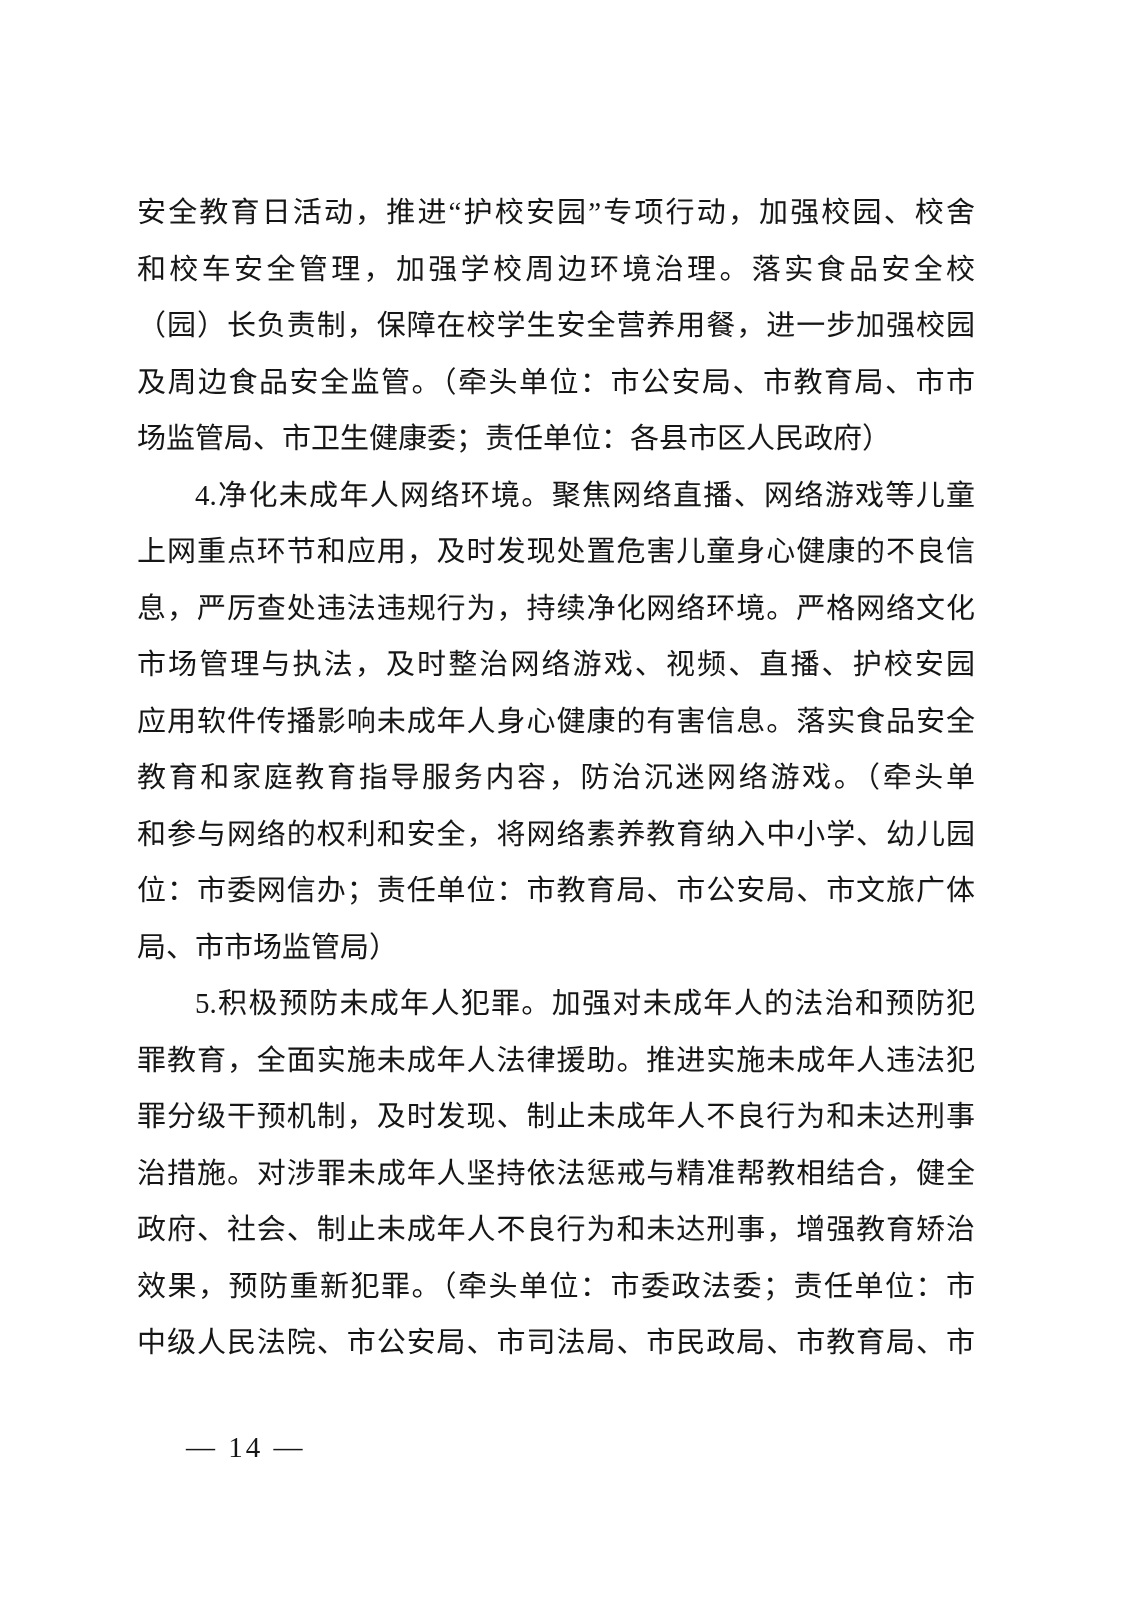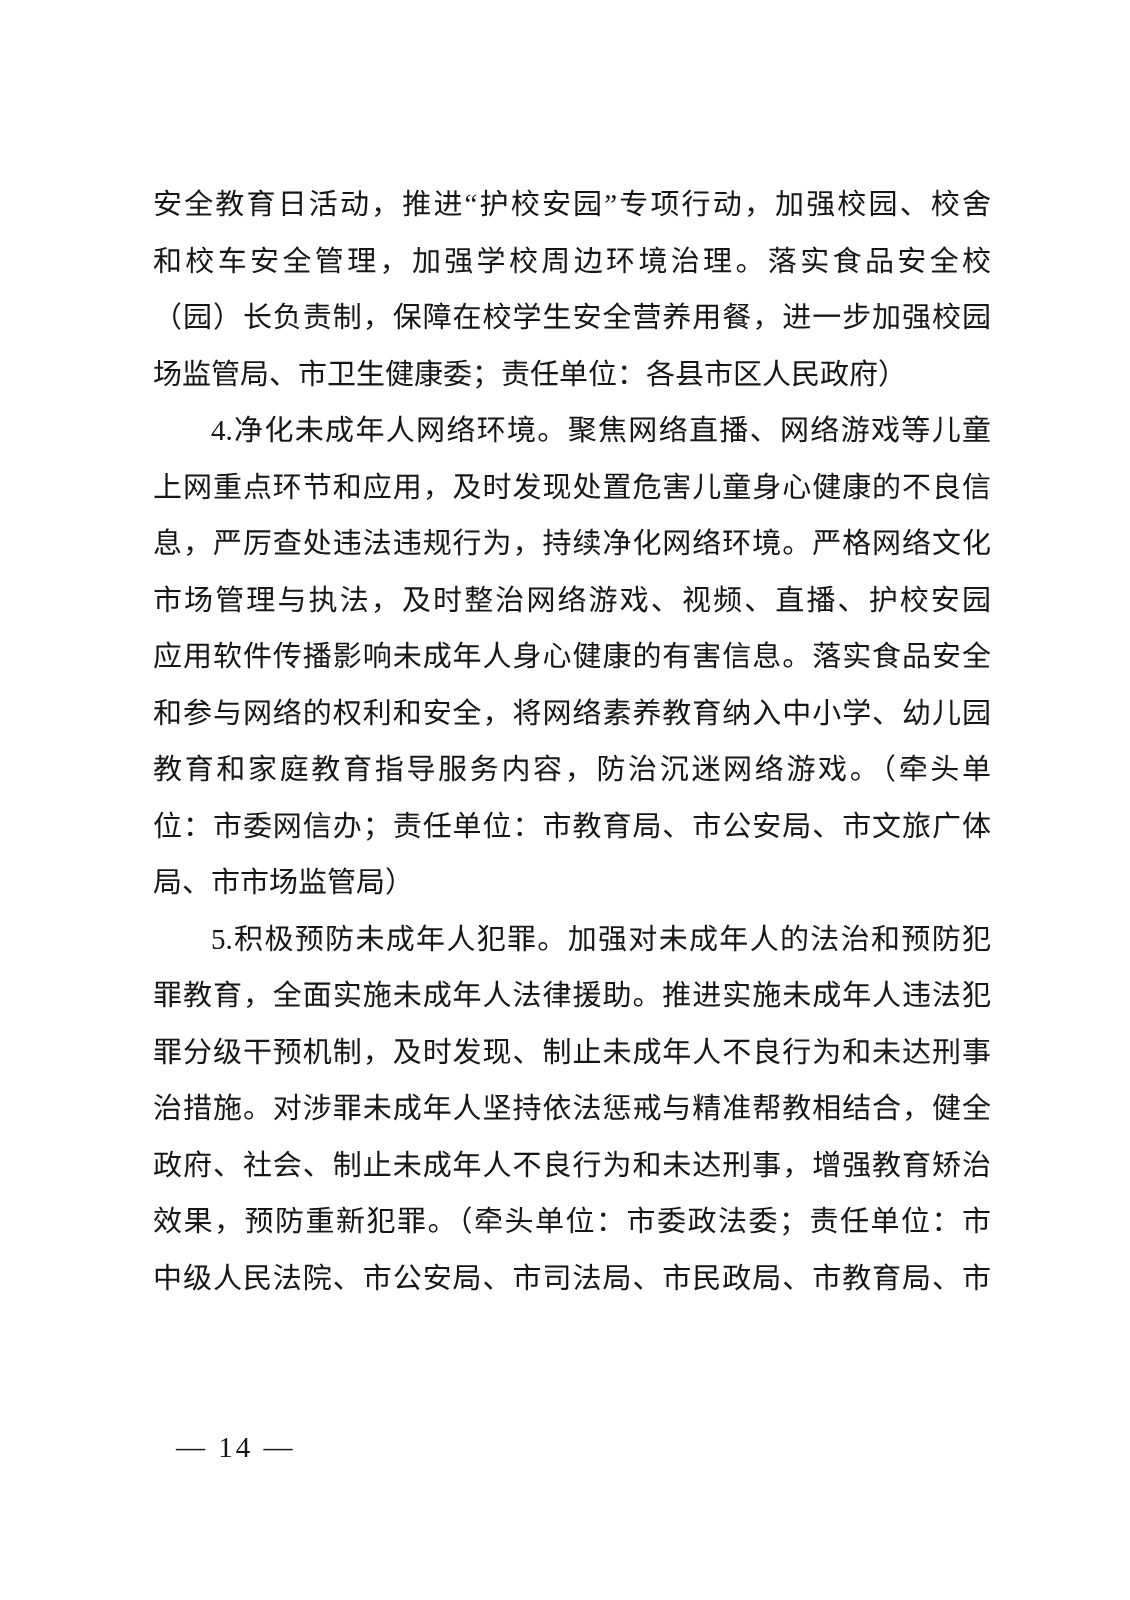--- a/index.html
+++ b/index.html
@@ -12,23 +12,22 @@
     width: 1130px;
     height: 1600px;
     background: #ffffff;
     overflow: hidden;
     font-family: "Liberation Serif", serif;
     color: #161616;
   }
   .body-text {
     position: absolute;
     left: 137px;
-    top: 176px;
+    top: 184px;
     width: 838px;
-    margin-left: 16px;
   }
   .para {
     margin: 0;
     padding: 0;
   }
   .line {
     font-size: 29px;
     line-height: 56.5px;
     height: 56.5px;
     overflow: hidden;
@@ -39,49 +38,50 @@
   }
   .line.end {
     text-align: right;
     text-align-last: left;
   }
   .line.indent {
     text-indent: 2em;
   }
   .page-footer {
     position: absolute;
-    left: 176px;
+    left: 186px;
     top: 1430px;
     font-size: 29px;
     line-height: 34px;
     color: #161616;
     letter-spacing: 3px;
   }
 </style>
 </head>
 <body>
 
 <div class="page">
   <div class="body-text">
 
     <div class="para">
       <div class="line">安全教育日活动，推进“护校安园”专项行动，加强校园、校舍</div>
       <div class="line">和校车安全管理，加强学校周边环境治理。落实食品安全校</div>
       <div class="line">（园）长负责制，保障在校学生安全营养用餐，进一步加强校园</div>
+      <div class="line">及周边食品安全监管。（牵头单位：市公安局、市教育局、市市</div>
       <div class="line end">场监管局、市卫生健康委；责任单位：各县市区人民政府）</div>
     </div>
 
     <div class="para">
       <div class="line indent">4.净化未成年人网络环境。聚焦网络直播、网络游戏等儿童</div>
       <div class="line">上网重点环节和应用，及时发现处置危害儿童身心健康的不良信</div>
       <div class="line">息，严厉查处违法违规行为，持续净化网络环境。严格网络文化</div>
       <div class="line">市场管理与执法，及时整治网络游戏、视频、直播、护校安园</div>
       <div class="line">应用软件传播影响未成年人身心健康的有害信息。落实食品安全校</div>
+      <div class="line">教育和家庭教育指导服务内容，防治沉迷网络游戏。（牵头单</div>
       <div class="line">和参与网络的权利和安全，将网络素养教育纳入中小学、幼儿园</div>
-      <div class="line">教育和家庭教育指导服务内容，防治沉迷网络游戏。（牵头单</div>
       <div class="line">位：市委网信办；责任单位：市教育局、市公安局、市文旅广体</div>
       <div class="line end">局、市市场监管局）</div>
     </div>
 
     <div class="para">
       <div class="line indent">5.积极预防未成年人犯罪。加强对未成年人的法治和预防犯</div>
       <div class="line">罪教育，全面实施未成年人法律援助。推进实施未成年人违法犯</div>
       <div class="line">罪分级干预机制，及时发现、制止未成年人不良行为和未达刑事</div>
       <div class="line">治措施。对涉罪未成年人坚持依法惩戒与精准帮教相结合，健全</div>
       <div class="line">政府、社会、制止未成年人不良行为和未达刑事，增强教育矫治</div>

